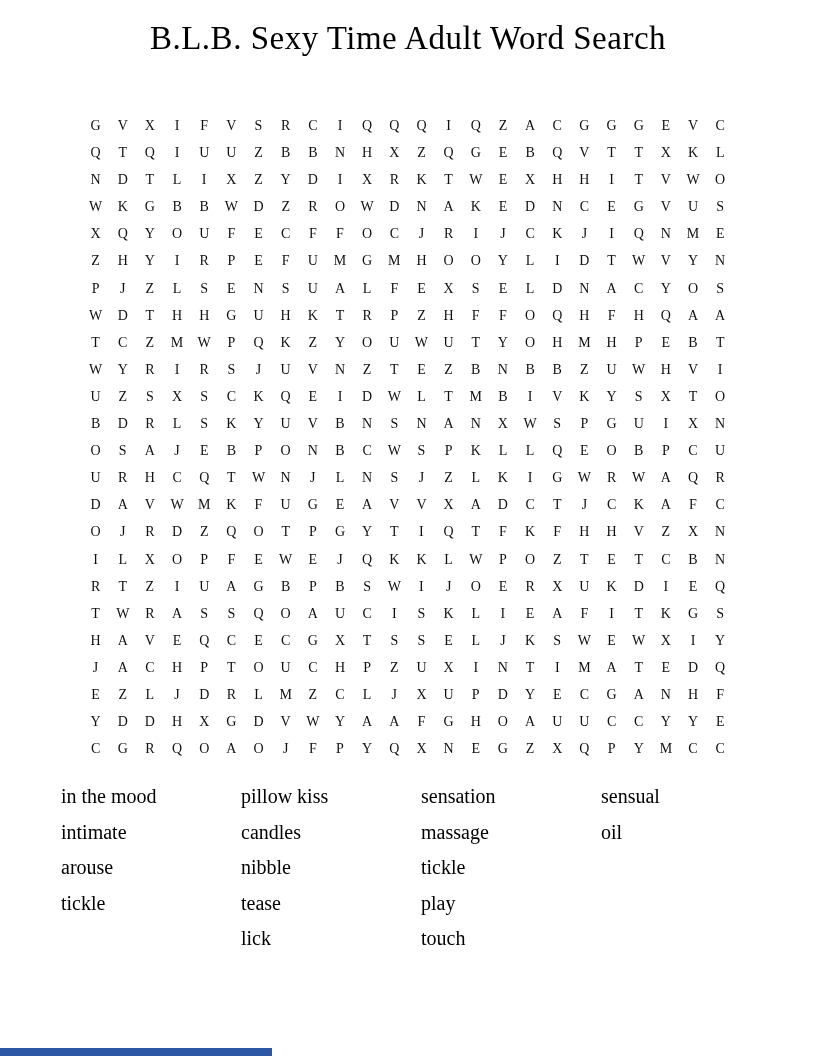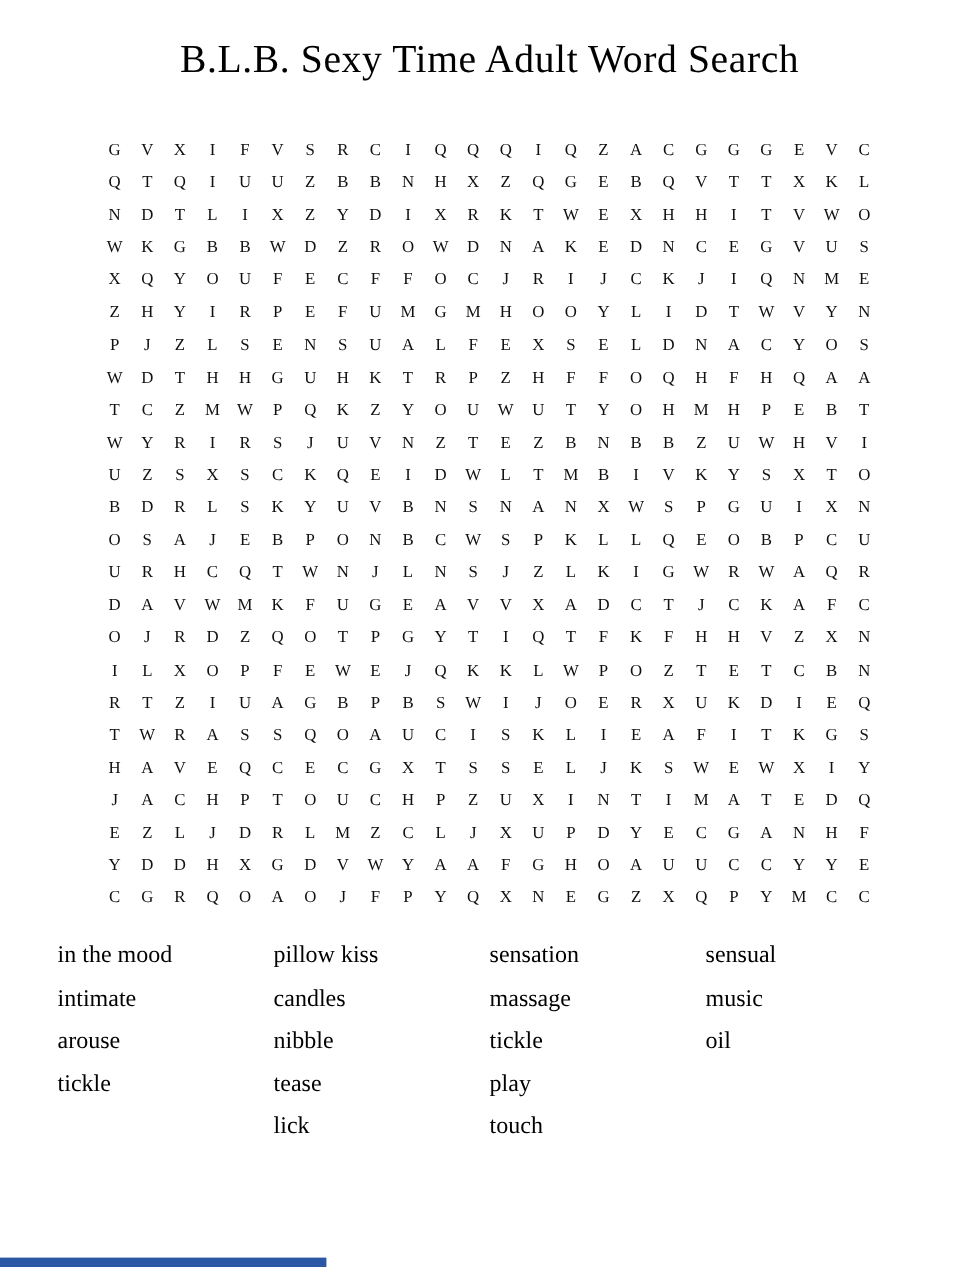--- a/index.html
+++ b/index.html
@@ -9,21 +9,21 @@
   }
   body {
     width: 816px;
     height: 1056px;
     position: relative;
     overflow: hidden;
     font-family: "Liberation Serif", serif;
     color: #000000;
   }
   .page-title {
-    margin: 12px;
+    margin: 0;
     padding-top: 20px;
     text-align: center;
     font-size: 33px;
     font-weight: normal;
     letter-spacing: 0.5px;
     color: #000000;
   }
   .ws-grid {
     position: absolute;
     top: 112px;
@@ -48,20 +48,21 @@
     display: flex;
   }
   .word-col {
     width: 180px;
   }
   .word-item {
     font-size: 20px;
     line-height: 35.6px;
     white-space: nowrap;
     color: #000000;
+    margin-left: 13px;
   }
   .footer-bar {
     position: absolute;
     left: 0;
     bottom: 0;
     width: 272px;
     height: 8px;
     background: #2b57a5;
   }
 </style>
@@ -713,18 +714,17 @@
     </div>
     <div class="word-col">
       <div class="word-item">sensation</div>
       <div class="word-item">massage</div>
       <div class="word-item">tickle</div>
       <div class="word-item">play</div>
       <div class="word-item">touch</div>
     </div>
     <div class="word-col">
       <div class="word-item">sensual</div>
-      <div class="word-item">music</div>
       <div class="word-item">oil</div>
     </div>
   </div>
 
 <div class="footer-bar" style="background: rgb(43, 87, 165);"></div>
 
 </body></html>

